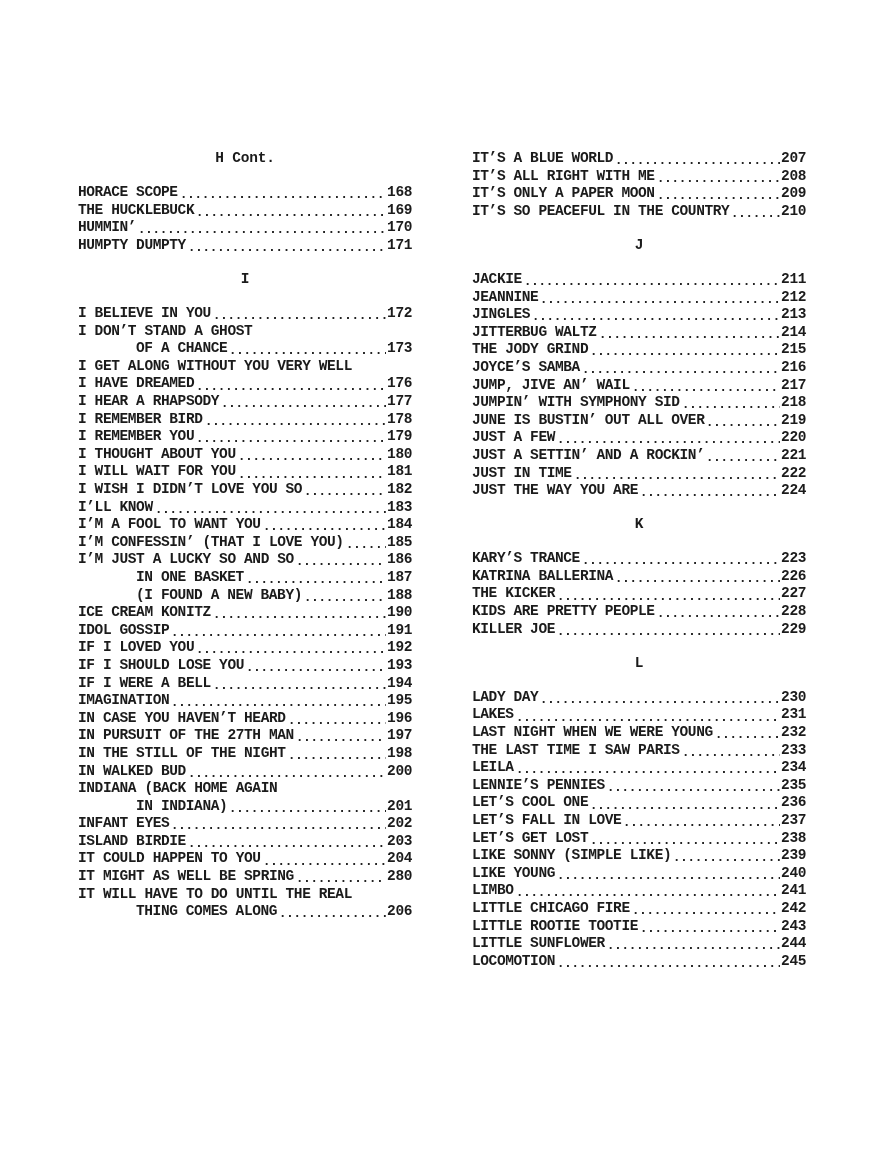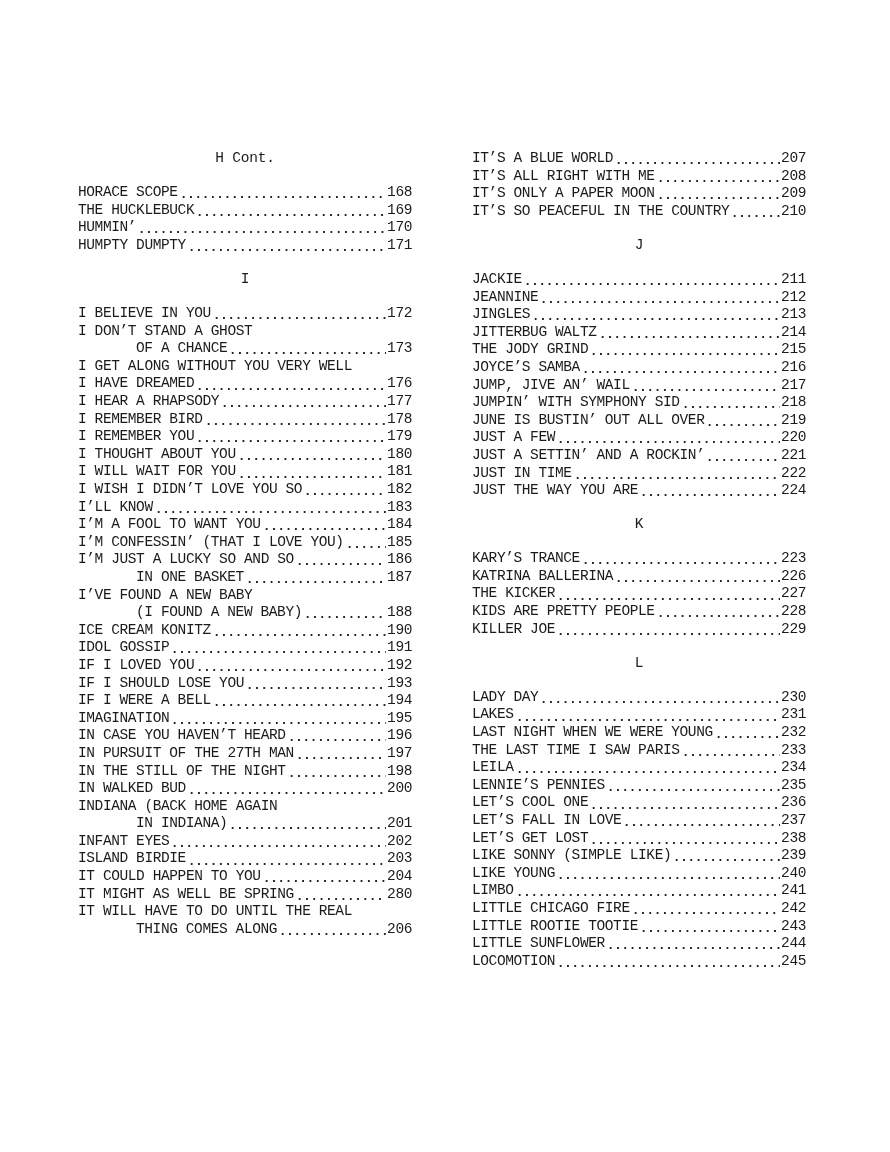--- a/index.html
+++ b/index.html
@@ -19,20 +19,21 @@
     width: 890px;
     height: 1152px;
     padding: 150px 84px 0 78px;
     display: flex;
     gap: 60px;
     background: #ffffff;
   }
   .col {
     width: 334px;
     flex: 0 0 334px;
+    font-weight: bold;
   }
   .section-heading {
     font-size: 14.5px;
     letter-spacing: -0.2px;
     line-height: 17.6px;
     text-align: center;
     margin: 16.5px 0;
     white-space: pre;
   }
   .section:first-child .section-heading {
@@ -91,21 +92,20 @@
         <div class="entry"><span class="t">I REMEMBER BIRD</span><span class="leader"></span><span class="pnum">178</span></div>
         <div class="entry"><span class="t">I REMEMBER YOU</span><span class="leader"></span><span class="pnum">179</span></div>
         <div class="entry"><span class="t">I THOUGHT ABOUT YOU</span><span class="leader"></span><span class="pnum">180</span></div>
         <div class="entry"><span class="t">I WILL WAIT FOR YOU</span><span class="leader"></span><span class="pnum">181</span></div>
         <div class="entry"><span class="t">I WISH I DIDN’T LOVE YOU SO</span><span class="leader"></span><span class="pnum">182</span></div>
         <div class="entry"><span class="t">I’LL KNOW</span><span class="leader"></span><span class="pnum">183</span></div>
         <div class="entry"><span class="t">I’M A FOOL TO WANT YOU</span><span class="leader"></span><span class="pnum">184</span></div>
         <div class="entry"><span class="t">I’M CONFESSIN’ (THAT I LOVE YOU)</span><span class="leader"></span><span class="pnum">185</span></div>
         <div class="entry"><span class="t">I’M JUST A LUCKY SO AND SO</span><span class="leader"></span><span class="pnum">186</span></div>
         <div class="entry"><span class="t cont">IN ONE BASKET</span><span class="leader"></span><span class="pnum">187</span></div>
-        <div class="entry"><span class="t">I’VE FOUND A NEW BABY</span></div>
         <div class="entry"><span class="t cont">(I FOUND A NEW BABY)</span><span class="leader"></span><span class="pnum">188</span></div>
         <div class="entry"><span class="t">ICE CREAM KONITZ</span><span class="leader"></span><span class="pnum">190</span></div>
         <div class="entry"><span class="t">IDOL GOSSIP</span><span class="leader"></span><span class="pnum">191</span></div>
         <div class="entry"><span class="t">IF I LOVED YOU</span><span class="leader"></span><span class="pnum">192</span></div>
         <div class="entry"><span class="t">IF I SHOULD LOSE YOU</span><span class="leader"></span><span class="pnum">193</span></div>
         <div class="entry"><span class="t">IF I WERE A BELL</span><span class="leader"></span><span class="pnum">194</span></div>
         <div class="entry"><span class="t">IMAGINATION</span><span class="leader"></span><span class="pnum">195</span></div>
         <div class="entry"><span class="t">IN CASE YOU HAVEN’T HEARD</span><span class="leader"></span><span class="pnum">196</span></div>
         <div class="entry"><span class="t">IN PURSUIT OF THE 27TH MAN</span><span class="leader"></span><span class="pnum">197</span></div>
         <div class="entry"><span class="t">IN THE STILL OF THE NIGHT</span><span class="leader"></span><span class="pnum">198</span></div>

